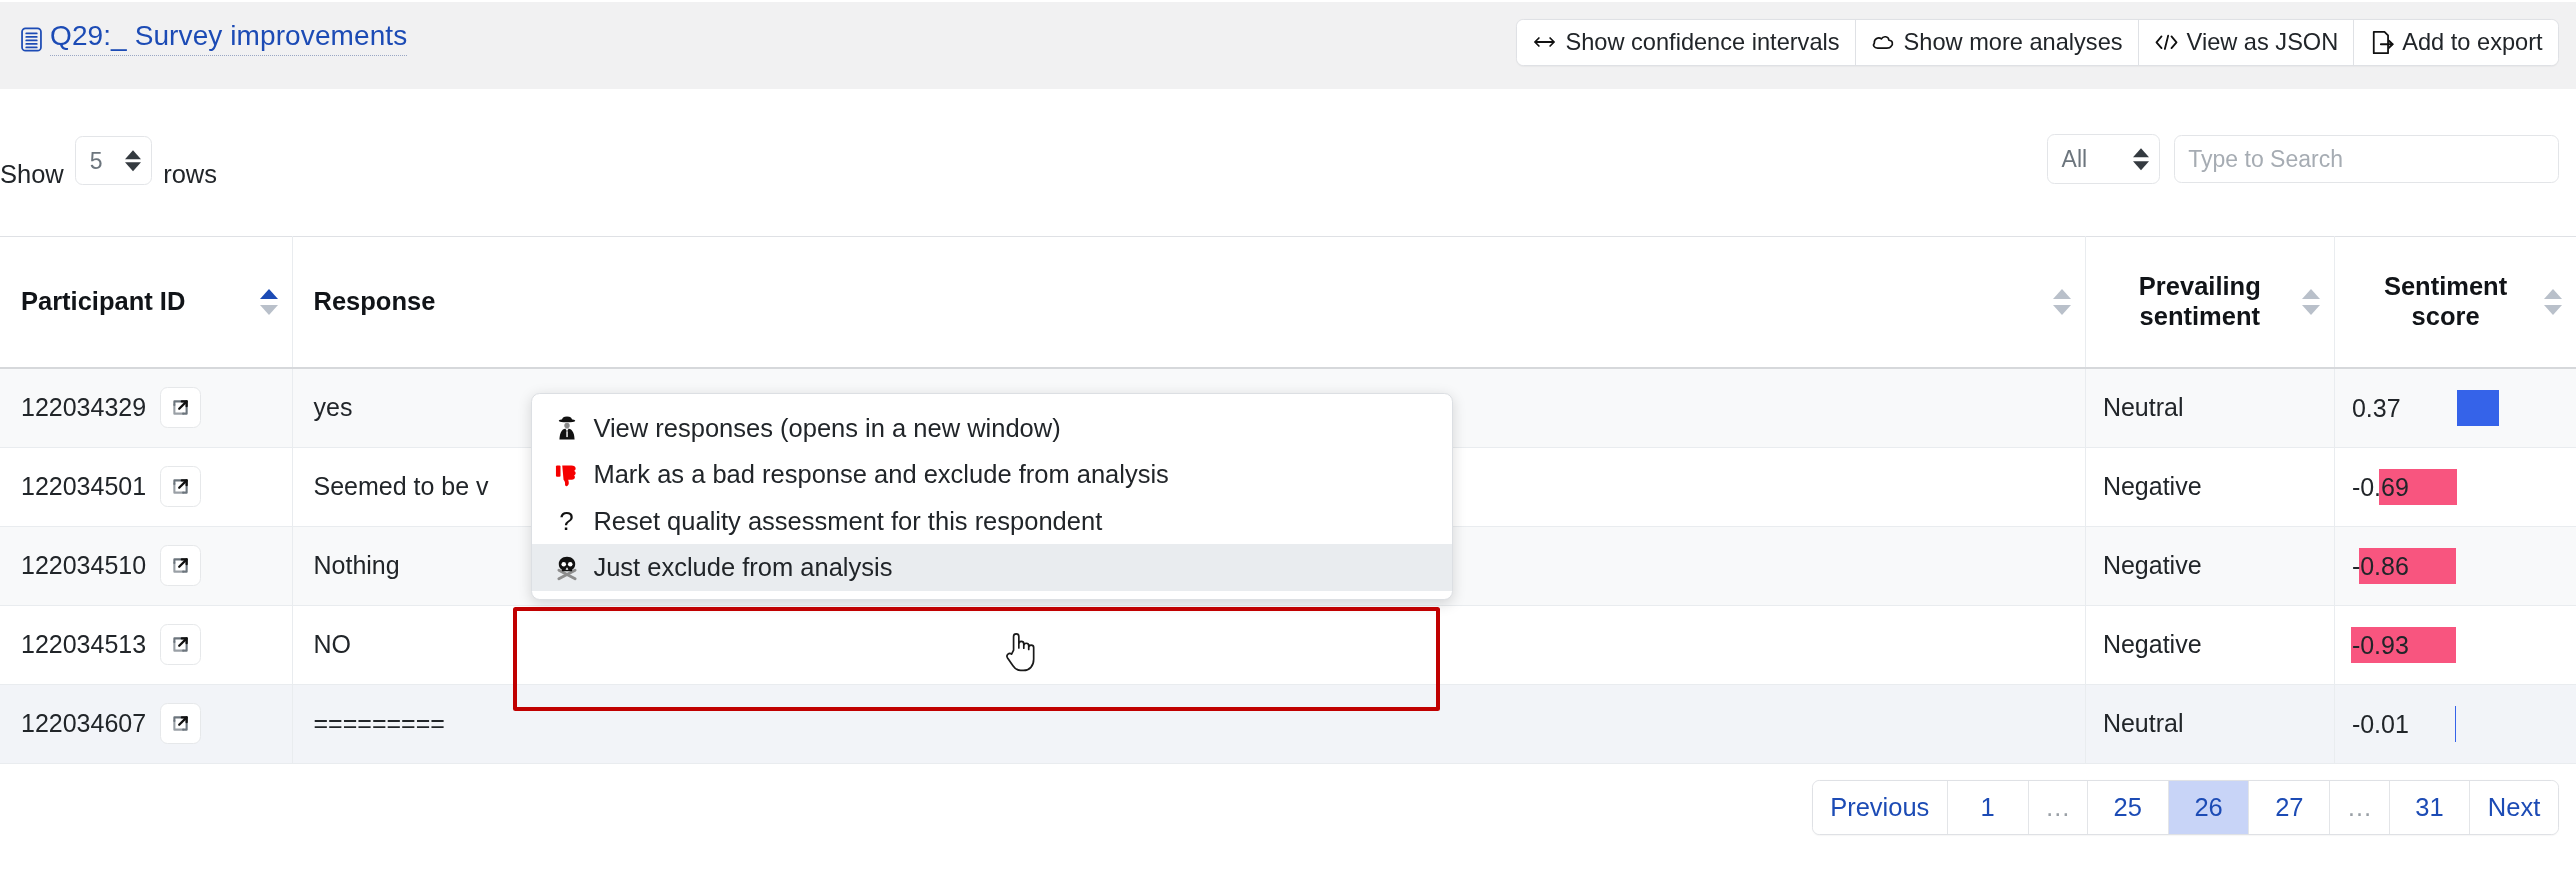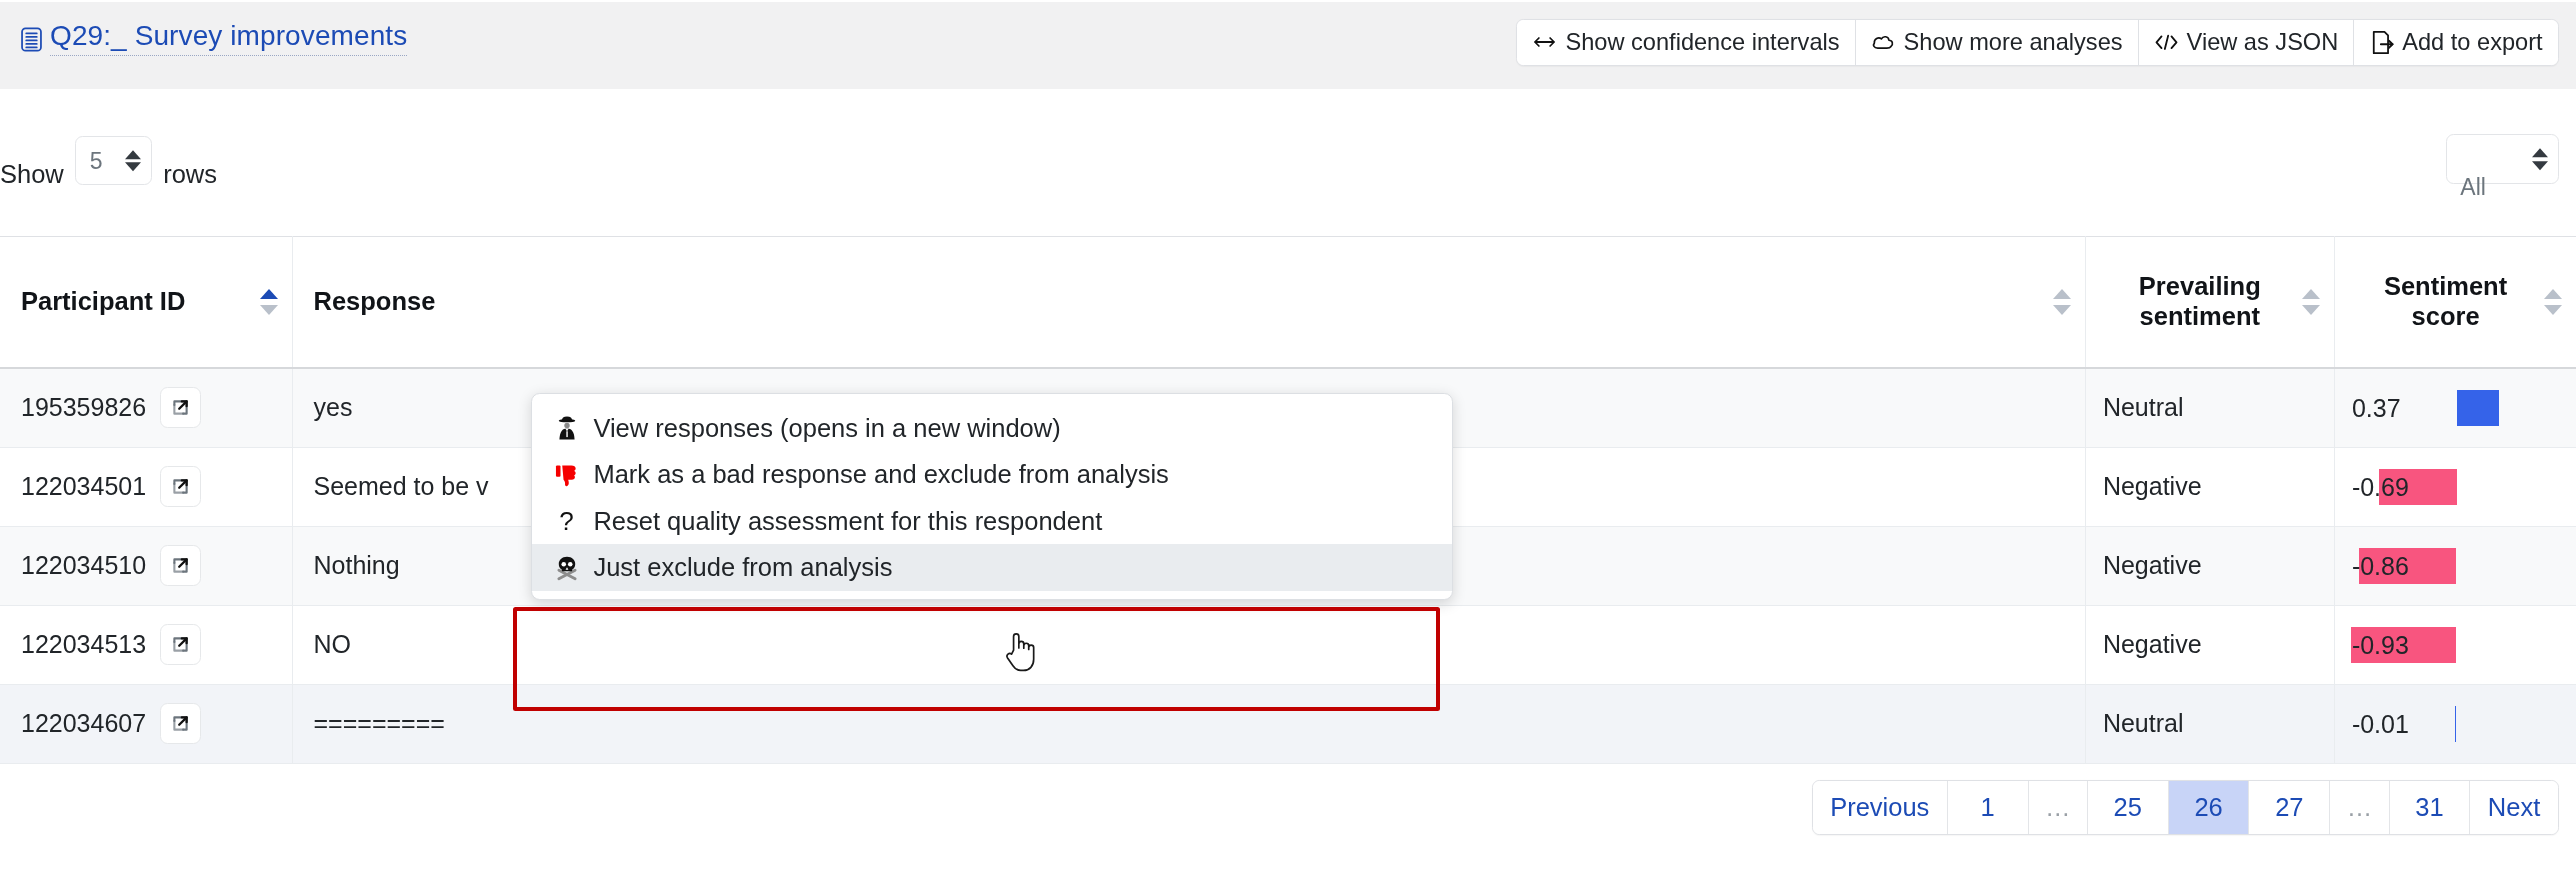--- a/index.html
+++ b/index.html
@@ -156,21 +156,20 @@
     border-radius: 7.5px;
     background: #ffffff;
   }
   .filter-select .val {
     position: absolute;
     left: 13.7px;
     top: 50%;
     transform: translateY(-50%);
     font-size: 23px;
     color: #6c757d;
-    margin-top: 28px;
   }
   .search-box {
     width: 385px;
     height: 48px;
     border: 1.2px solid #e3e5e8;
     border-radius: 7.5px;
     background: #ffffff;
     box-sizing: border-box;
     padding: 0 13.7px;
     font-size: 23px;
@@ -475,20 +474,21 @@
   </div>
 
   <div class="controls-right">
     <div class="filter-select">
       <span class="val">All</span>
       <span class="spin">
           <i class="up"></i>
           <i class="down"></i>
         </span>
     </div>
+    <input class="search-box" type="text" placeholder="Type to Search" style="">
   </div>
 
   <table class="tbl">
     <thead>
       <tr>
         <th class="col-id">
           <div class="th-inner">
             <span>Participant ID</span>
             <span class="sorter asc">
                 <i class="up"></i>
@@ -522,21 +522,21 @@
                 <i class="down"></i>
               </span>
           </div>
         </th>
       </tr>
     </thead>
     <tbody id="tbody">
         <tr class="stripe">
           <td class="c-id">
             <div class="id-cell">
-              <span>195359826</span>
+              <span>122034329</span>
               <span class="ext-btn">
                 <svg width="21" height="21" viewBox="0 0 24 24">
                   <path d="M5 9 V19 H15" fill="none" stroke="#9aa0a6" stroke-width="2.4" stroke-linecap="round" stroke-linejoin="round"></path>
                   <path d="M5 9 V5 H19 V19 H15" fill="none" stroke="#6c757d" stroke-width="2.4" stroke-linecap="round" stroke-linejoin="round"></path>
                   <g stroke="#111" stroke-width="2.6" fill="none" stroke-linecap="round" stroke-linejoin="round">
                     <line x1="10.5" y1="13.5" x2="19" y2="5"></line>
                     <polyline points="13.5,5 19,5 19,10.5"></polyline>
                   </g>
                 </svg>
               </span>

